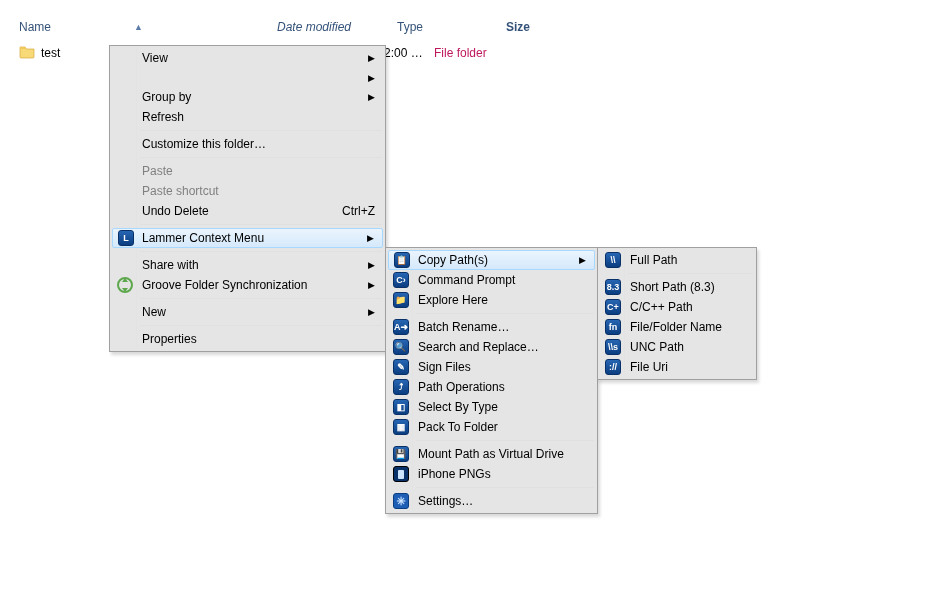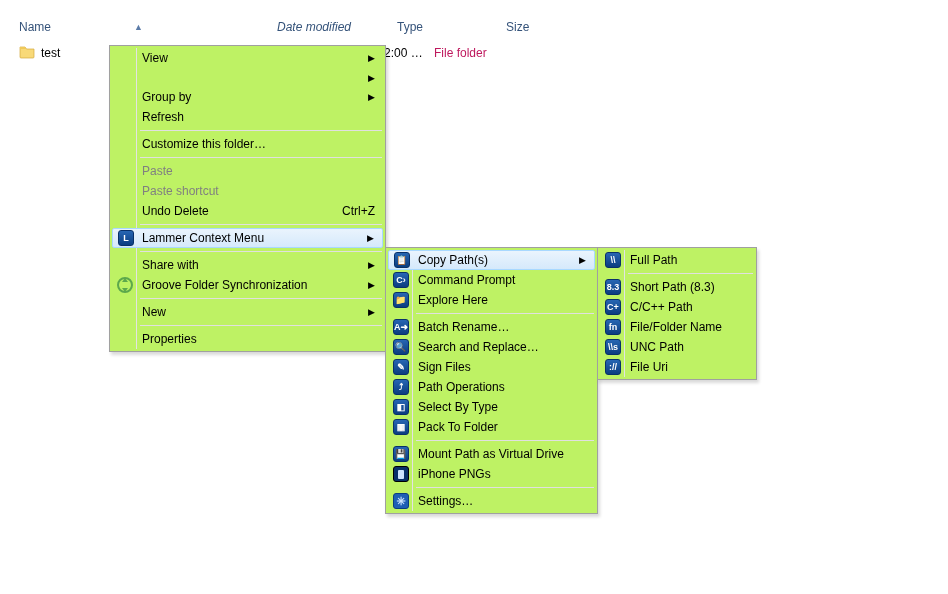--- a/index.html
+++ b/index.html
@@ -3,30 +3,30 @@
   <meta charset="utf-8">
   <style>
     * { margin:0; padding:0; box-sizing:border-box; }
     body { font-family:"Segoe UI",Tahoma,sans-serif; font-size:12px; color:#000; background:#fff; width:948px; height:594px; position:relative; overflow:hidden; }
 
     .columns-header { padding:20px 0 6px 19px; display:flex; color:#35537a; font-size:12px; }
     .col { position:relative; }
     .col-name { width:258px; }
     .col-date { width:120px;font-style:italic; }
     .col-type { width:109px; }
-    .col-size { width:60px; }
+    .col-size { width:60px;font-weight:bold; }
     .sort-arrow { position:absolute; left:115px; top:2px; color:#5b7ba8; font-size:9px; }
 
     .file-row { display:flex; align-items:flex-end; padding:4px 0 4px 19px; }
     .folder-icon { margin-right:6px; display:inline-flex; }
     .file-name { width:240px; }
     .file-date { width:120px; color:#000;margin-left:33px; }
     .file-type { width:109px; color:#be185d; }
 
-    .context-menu { position:absolute; background:#bef264; border:1px solid #a0a0a0; box-shadow:2px 3px 3px rgba(0,0,0,0.15); padding:2px; font-size:12px; }
+    .context-menu { position:absolute; background:#e5e5e5; border:1px solid #a0a0a0; box-shadow:2px 3px 3px rgba(0,0,0,0.15); padding:2px; font-size:12px; }
     .context-menu .item { display:flex; align-items:center; padding:3px 8px 3px 30px; position:relative; min-height:19px; cursor:default; }
     .context-menu .item.highlighted { background:linear-gradient(#eaf4fd,#d5e9fb); border:1px solid #a8d8ff; border-radius:2px; padding:2px 7px 2px 29px; }
     .context-menu .item.disabled { color:#808080; }
     .context-menu .sep { height:1px; background:#e0e0e0; margin:3px 1px 3px 28px; }
     .context-menu .iconcol { position:absolute; left:0; top:0; bottom:0; width:26px; display:flex; align-items:center; justify-content:center; }
     .context-menu .bar { position:absolute; left:26px; top:2px; bottom:2px; width:1px; background:#e3e3e3; }
     .context-menu .label { flex:1; white-space:nowrap; }
     .context-menu .accel { padding-left:30px; }
     .context-menu .submenu-arrow { position:absolute; right:8px; font-size:9px; color:#000; }
 

